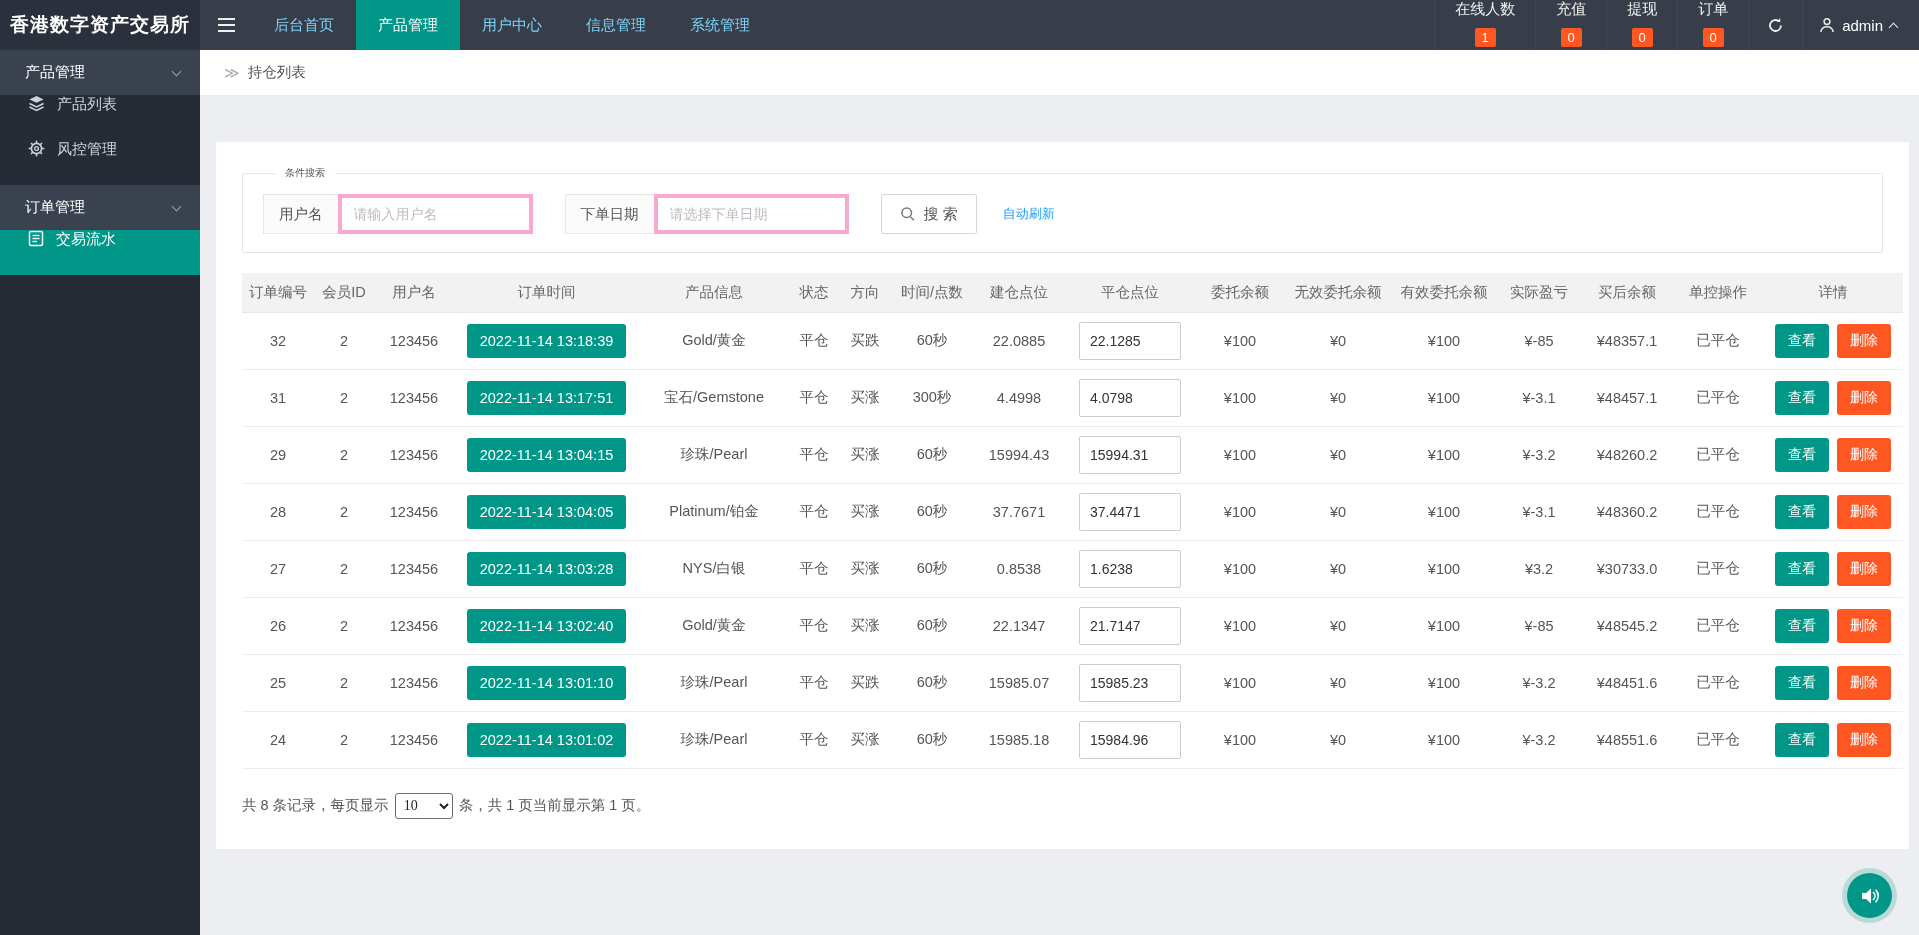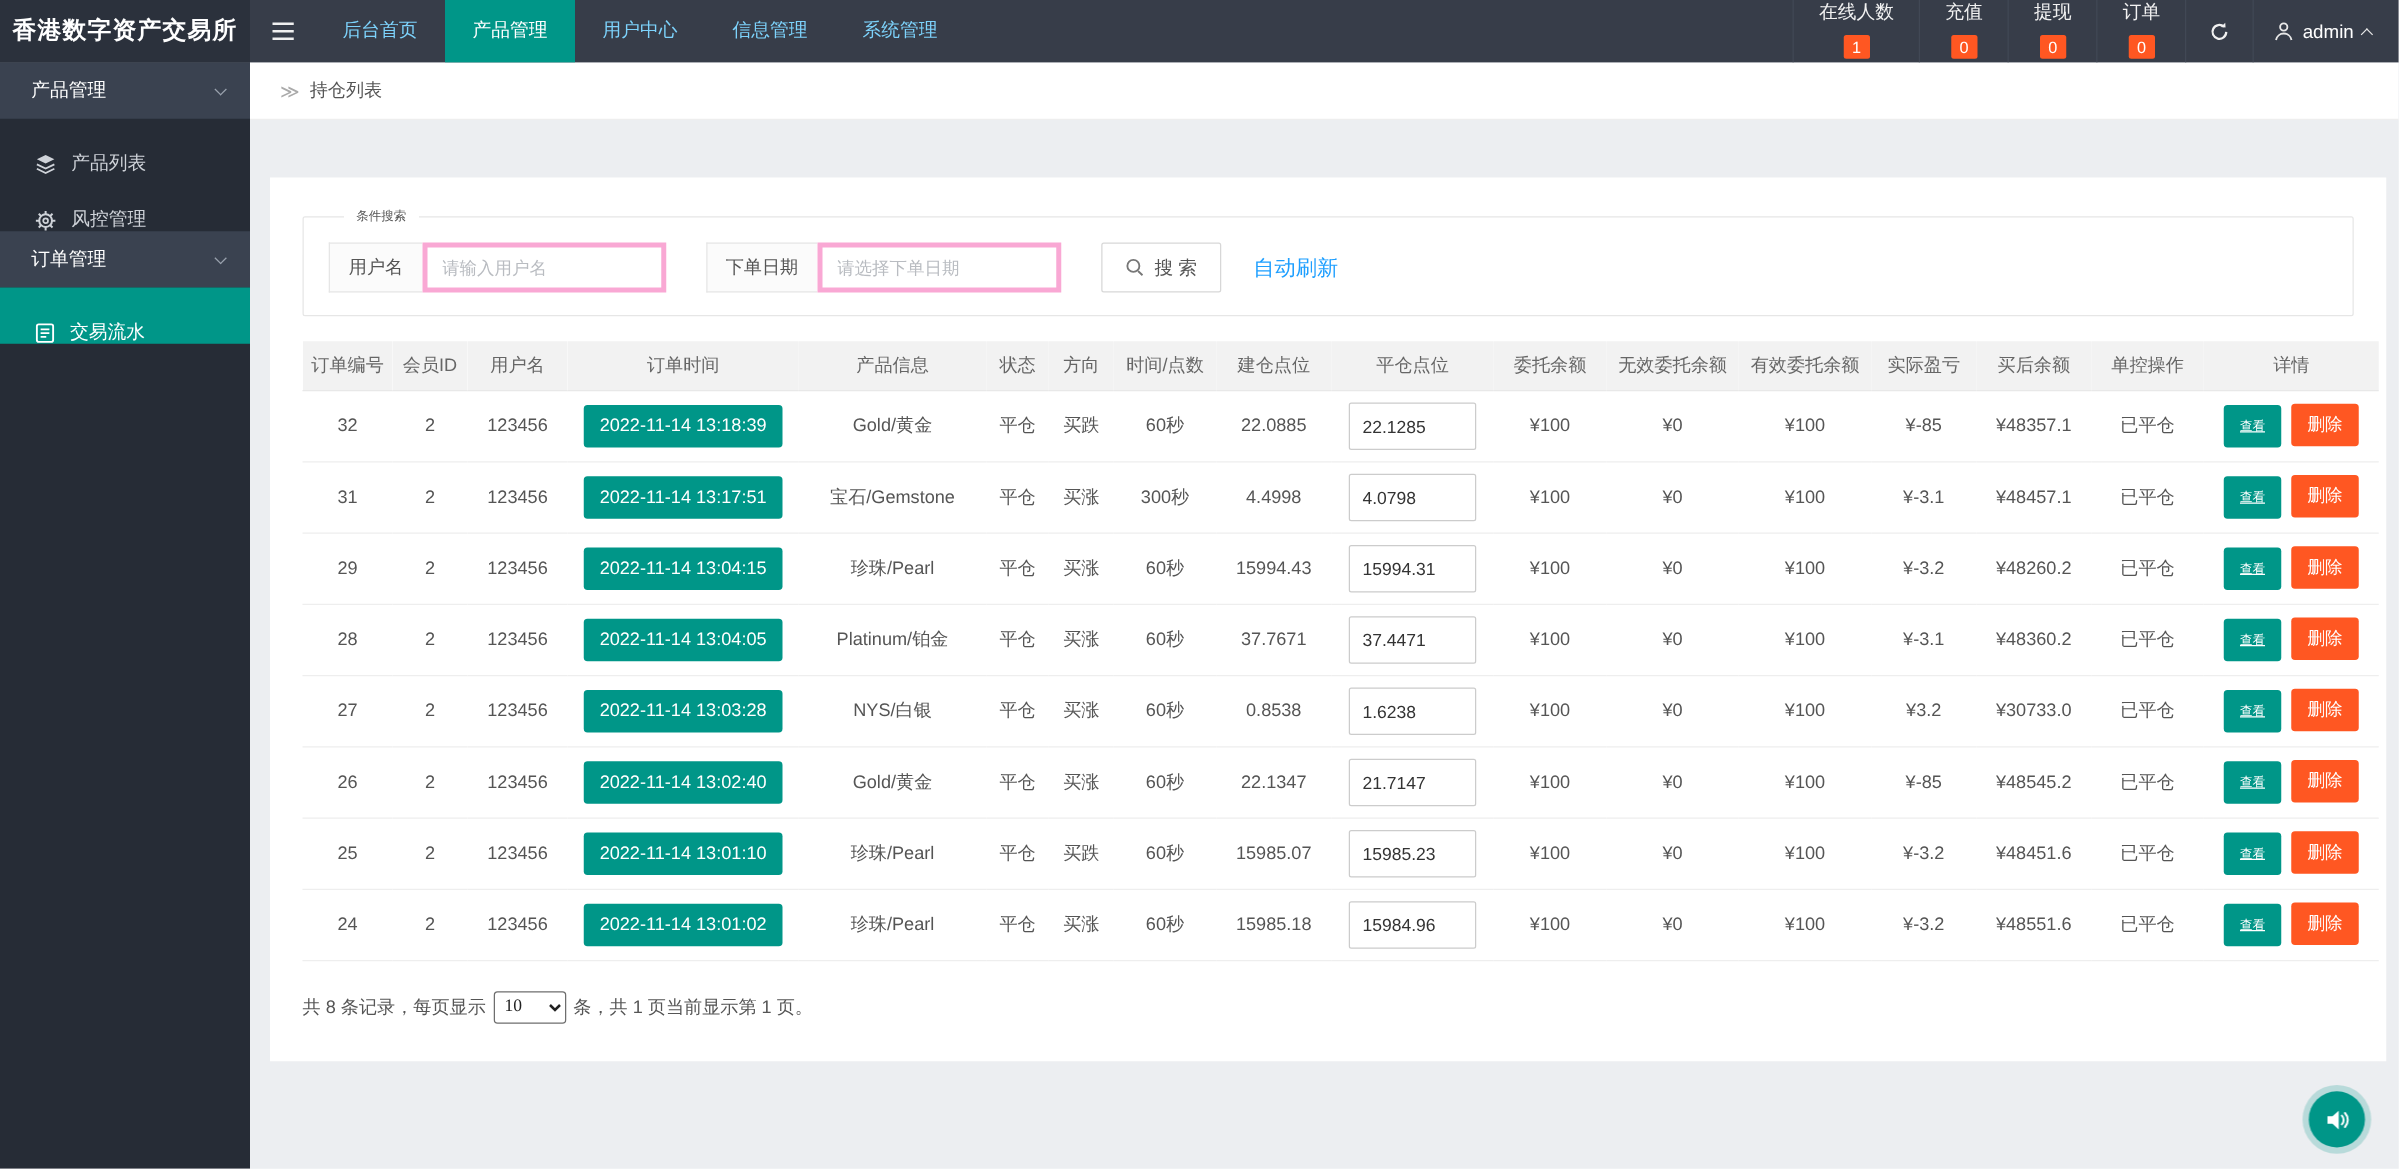--- a/index.html
+++ b/index.html
@@ -20,56 +20,56 @@
   .icon-btn { display:flex; align-items:center; padding:0 18px; border-left:1px solid #414855; cursor:pointer; }
   .userbox { display:flex; align-items:center; gap:7px; padding:0 22px 0 16px; border-left:1px solid #414855; font-size:15px; cursor:pointer; }
   .chev-up { width:7px; height:7px; border-left:1.6px solid #e8e8e8; border-top:1.6px solid #e8e8e8; transform:rotate(45deg); margin-top:4px; }
   .chev-down { width:7px; height:7px; border-right:1.6px solid #9aa2ae; border-bottom:1.6px solid #9aa2ae; transform:rotate(45deg); margin-top:-3px; }
 
   
   .layout { display:flex; height:885px; }
   .sidebar { width:200px; flex:none; background:#262c36; }
   .side-group-title { height:45px; background:#3a4250; color:#fff; display:flex; align-items:center; padding:0 20px 0 25px; font-size:15px; cursor:pointer; }
   .side-group-title .grow { flex:1; }
-  .side-item { height:45px; display:flex; align-items:flex-end; gap:12px; padding-left:28px; color:#cfd3d9; font-size:15px; cursor:pointer; }
+  .side-item { height:45px; display:flex; align-items:flex-start; gap:12px; padding-left:28px; color:#cfd3d9; font-size:15px; cursor:pointer; }
   .side-item.active { background:#009688; color:#fff; }
   .side-item svg { flex:none; }
 
   .main { flex:1; display:flex; flex-direction:column; overflow:hidden; }
   .breadcrumb-bar { height:46px; background:#fff; display:flex; align-items:center; padding-left:24px; font-size:14.5px; color:#555; border-bottom:1px solid #eee; flex:none; }
   .crumb-icon { color:#aaa; margin-right:8px; font-size:15px; }
   .content { flex:1; padding:46px 10px 0 16px; }
   .card { background:#fff; min-height:655px; padding:18px 26px 30px; }
 
   
   fieldset.search-box { border:1px solid #e6e6e6; border-radius:2px; padding:14px 20px 18px; margin-top:6px; }
   fieldset.search-box legend { margin-left:12px; padding:0 10px; color:#555; font-size:10px; }
   .search-row { display:flex; align-items:center; }
   .input-group { display:flex; margin-right:32px; }
   .addon { background:#fbfbfb; border:1px solid #e6e6e6; border-right:none; line-height:38px; height:40px; padding:0 15px; color:#555; font-size:14.5px; white-space:nowrap; }
   .input-group input { border:4px solid #f9a8d4; height:40px; width:195px; padding:0 12px; font-size:14px; color:#555; outline:none; font-family:inherit; }
   .input-group input::placeholder { color:#b9bcc1; }
   .btn-search { display:flex; align-items:center; gap:8px; background:#fff; border:1px solid #d7d7d7; height:40px; padding:0 18px; font-size:15px; color:#555; cursor:pointer; border-radius:2px; font-family:inherit; }
-  .link-refresh { color:#1e9fff; font-size:17px; margin-left:26px; text-decoration:none; cursor:pointer; }
+  .link-refresh { color:#1e9fff; font-size:13px; margin-left:26px; text-decoration:none; cursor:pointer; }
 
   
   table.positions { width:100%; border-collapse:collapse; table-layout:fixed; margin-top:20px; }
   table.positions th { background:#f2f2f2; height:39px; font-weight:normal; color:#666; font-size:14.5px; border-bottom:1px solid #e8e8e8; white-space:nowrap; overflow:hidden; }
   table.positions td { height:57px; text-align:center; font-size:14.5px; color:#555; border-bottom:1px solid #eee; white-space:nowrap; overflow:hidden; }
   th:nth-child(1){width:72px} th:nth-child(2){width:60px} th:nth-child(3){width:80px}
   th:nth-child(4){width:185px} th:nth-child(5){width:150px} th:nth-child(6){width:50px}
   th:nth-child(7){width:52px} th:nth-child(8){width:82px} th:nth-child(9){width:92px}
   th:nth-child(10){width:130px} th:nth-child(11){width:90px} th:nth-child(12){width:106px}
   th:nth-child(13){width:106px} th:nth-child(14){width:84px} th:nth-child(15){width:92px}
   th:nth-child(16){width:90px} th:nth-child(17){width:140px}
   .time-badge { display:inline-block; background:#009688; color:#fff; line-height:34px; padding:0 13px; border-radius:3px; font-size:14.5px; }
   .red { color:#ff0000; }
   .green { color:#008a00; }
   .close-input { width:102px; height:38px; border:1px solid #ccc; border-radius:2px; padding:0 10px; font-size:14px; color:#333; text-align:left; outline:none; font-family:inherit; background:#fff; }
-  .btn-view { background:#009688; border:none; color:#fff; height:34px; padding:0 13px; border-radius:3px; font-size:10px; cursor:pointer; font-family:inherit;text-decoration:underline; }
+  .btn-view { background:#009688; border:none; color:#fff; height:34px; padding:0 13px; border-radius:3px; font-size:14px; cursor:pointer; font-family:inherit; }
   .btn-del { background:#ff5722; border:none; color:#fff; height:34px; padding:0 13px; border-radius:3px; font-size:14px; cursor:pointer; margin-left:8px; font-family:inherit; }
 
   
   .pagination { margin-top:24px; color:#555; font-size:14.5px; display:flex; align-items:center; gap:6px; }
   .pagination select { border:1px solid #6e6e6e; border-radius:3px; height:26px; width:58px; font-size:14px; color:#222; padding:0 4px; font-family:Liberation Serif, serif; background:#fff; }
 
   
   .audio-fab { position:fixed; left:1847px; top:873px; width:45px; height:45px; border-radius:50%; background:#009688; display:flex; align-items:center; justify-content:center; cursor:pointer; box-shadow:0 0 0 5px rgba(0,150,136,.22); border:none; }
 </style>
 </head>

